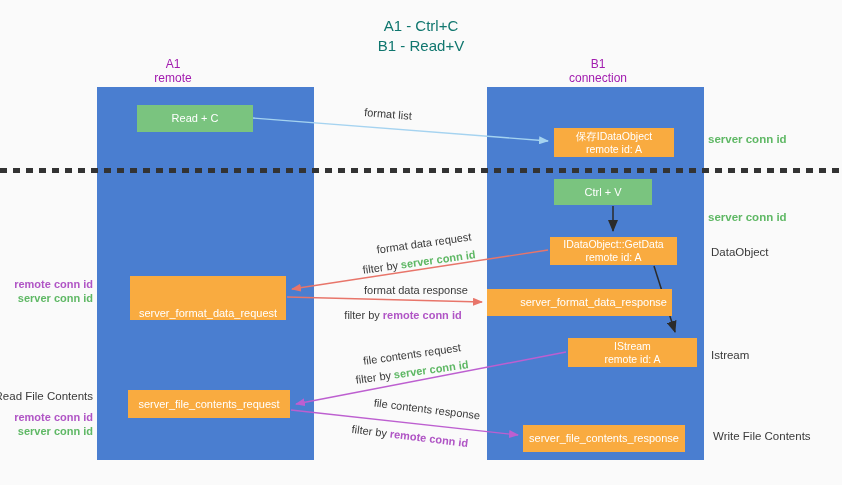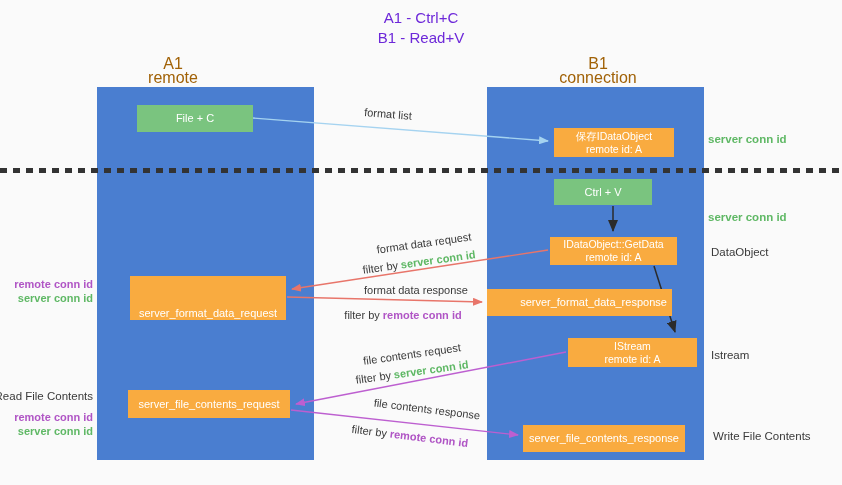--- a/index.html
+++ b/index.html
@@ -2,26 +2,26 @@
 <html><head>
 <meta charset="utf-8">
 <style>
   html,body { margin:0; padding:0; }
   body { font-family: "Liberation Sans", sans-serif; background:#fafafa; }
   .canvas {
     position:relative; width:842px; height:485px; background:#fafafa;
     overflow:hidden; font-family:"Liberation Sans", sans-serif;
   }
   .title {
-    position:absolute; left:0; top:8px; width:842px; text-align:center;
-    font-size:15px; color:#6d28d9; line-height:20px;
+    position:absolute; left:0; top:16px; width:842px; text-align:center;
+    font-size:15px; color:#0f766e; line-height:20px;
   }
   .col-header {
-    position:absolute; width:140px; text-align:center; font-size:16px;
-    color:#a16207; line-height:14px; top:57px;
+    position:absolute; width:140px; text-align:center; font-size:12px;
+    color:#a21caf; line-height:14px; top:57px;
   }
   .col-header.left  { left:103px; }
   .col-header.right { left:528px; }
   .column {
     position:absolute; top:87px; width:217px; height:373px; background:#4a7ed0;
   }
   .column.left  { left:97px; }
   .column.right { left:487px; }
   .dotted-separator {
     position:absolute; left:0; top:168px; width:842px; height:5px;
@@ -91,21 +91,21 @@
     <line x1="253" y1="118" x2="548" y2="141" stroke="#a5d3f0" stroke-width="1.4" marker-end="url(#m-blue)"></line>
     <line x1="613" y1="206" x2="613" y2="231" stroke="#2b2b2b" stroke-width="1.5" marker-end="url(#m-black)"></line>
     <line x1="654" y1="266" x2="675" y2="332" stroke="#2b2b2b" stroke-width="1.5" marker-end="url(#m-black)"></line>
     <line x1="548" y1="250" x2="292" y2="289" stroke="#e8756a" stroke-width="1.4" marker-end="url(#m-red)"></line>
     <line x1="287" y1="297" x2="482" y2="302" stroke="#e8756a" stroke-width="1.4" marker-end="url(#m-red)"></line>
     <line x1="566" y1="352" x2="296" y2="404" stroke="#bd5fd0" stroke-width="1.4" marker-end="url(#m-purple)"></line>
     <line x1="291" y1="410" x2="518" y2="435" stroke="#bd5fd0" stroke-width="1.4" marker-end="url(#m-purple)"></line>
   </svg>
 
   <div class="box green-box" style="left:137px; top:105px; width:116px; height:27px;">
-    <span>File + C</span>
+    <span>Read + C</span>
   </div>
 
   <div class="box orange-box small" style="left:554px; top:128px; width:120px; height:29px;">
     <span>保存IDataObject</span>
     <span>remote id: A</span>
   </div>
 
   <div class="box green-box" style="left:554px; top:179px; width:98px; height:26px;">
     <span>Ctrl + V</span>
   </div>

